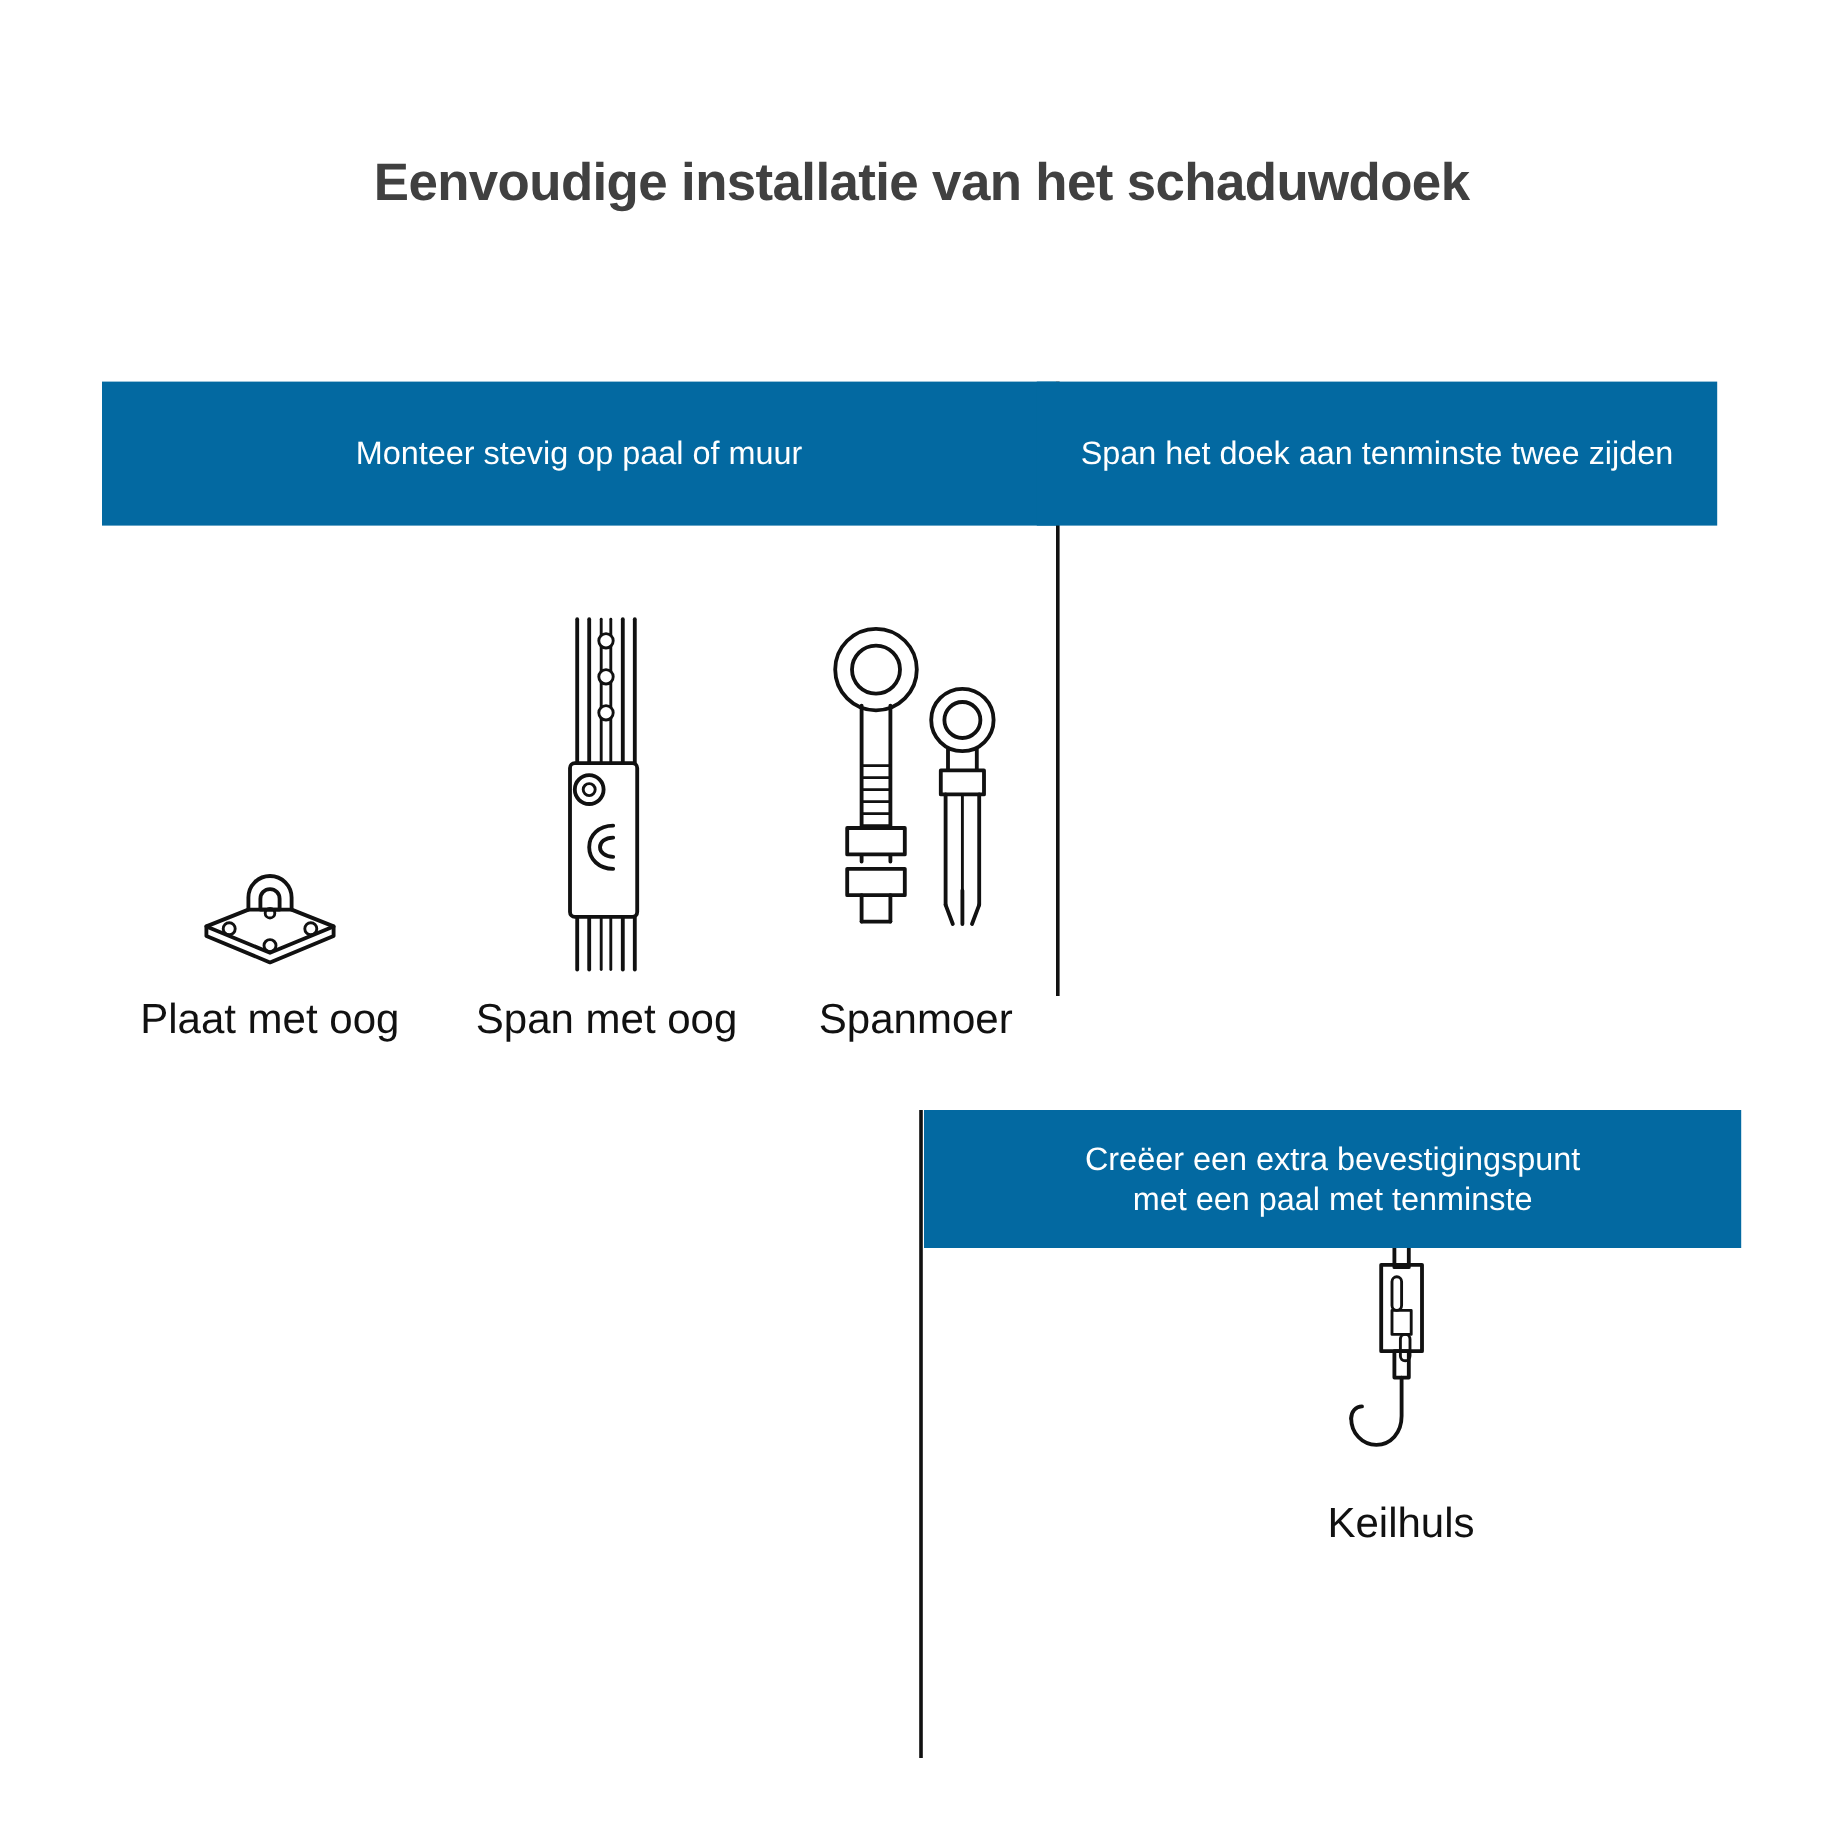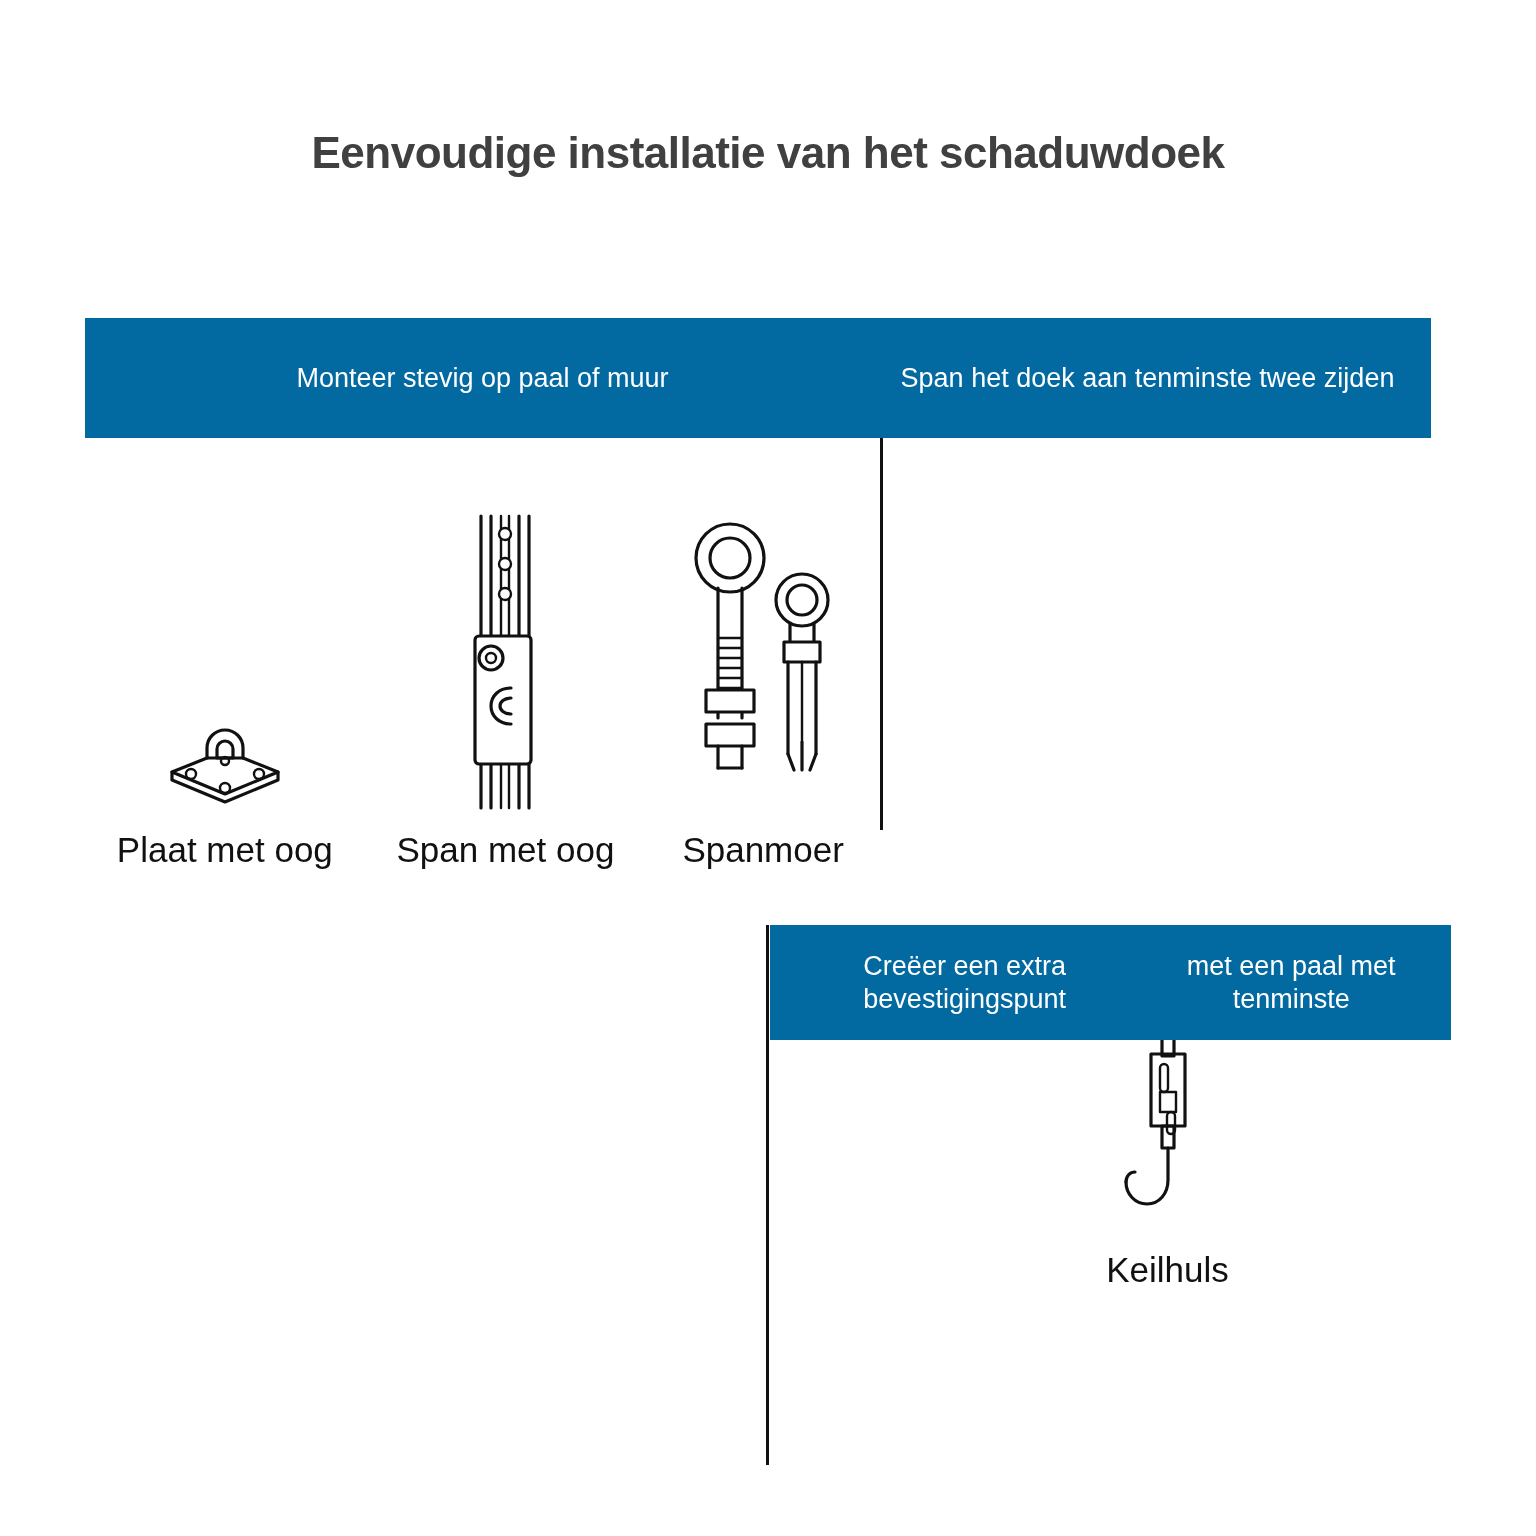--- a/index.html
+++ b/index.html
@@ -211,19 +211,19 @@
         </svg>
       </div>
       <div class="caption">Keilhuls</div>
     </div>
   </div>
 
 
   <div class="divider-v" style="left:766px; top:925px; height:540px;"></div>
 
   <div class="block" style="left:770px; top:925px; width:681px; height:115px;">
-    <div class="band" style="width:100%; height:100%; ">
+    <div class="band" style="width:100%; height:100%; flex-direction:column;">
       <span>Creëer een extra bevestigingspunt</span>
       <span>met een paal met tenminste</span>
     </div>
   </div>
 
 </div>
 
 </body></html>

